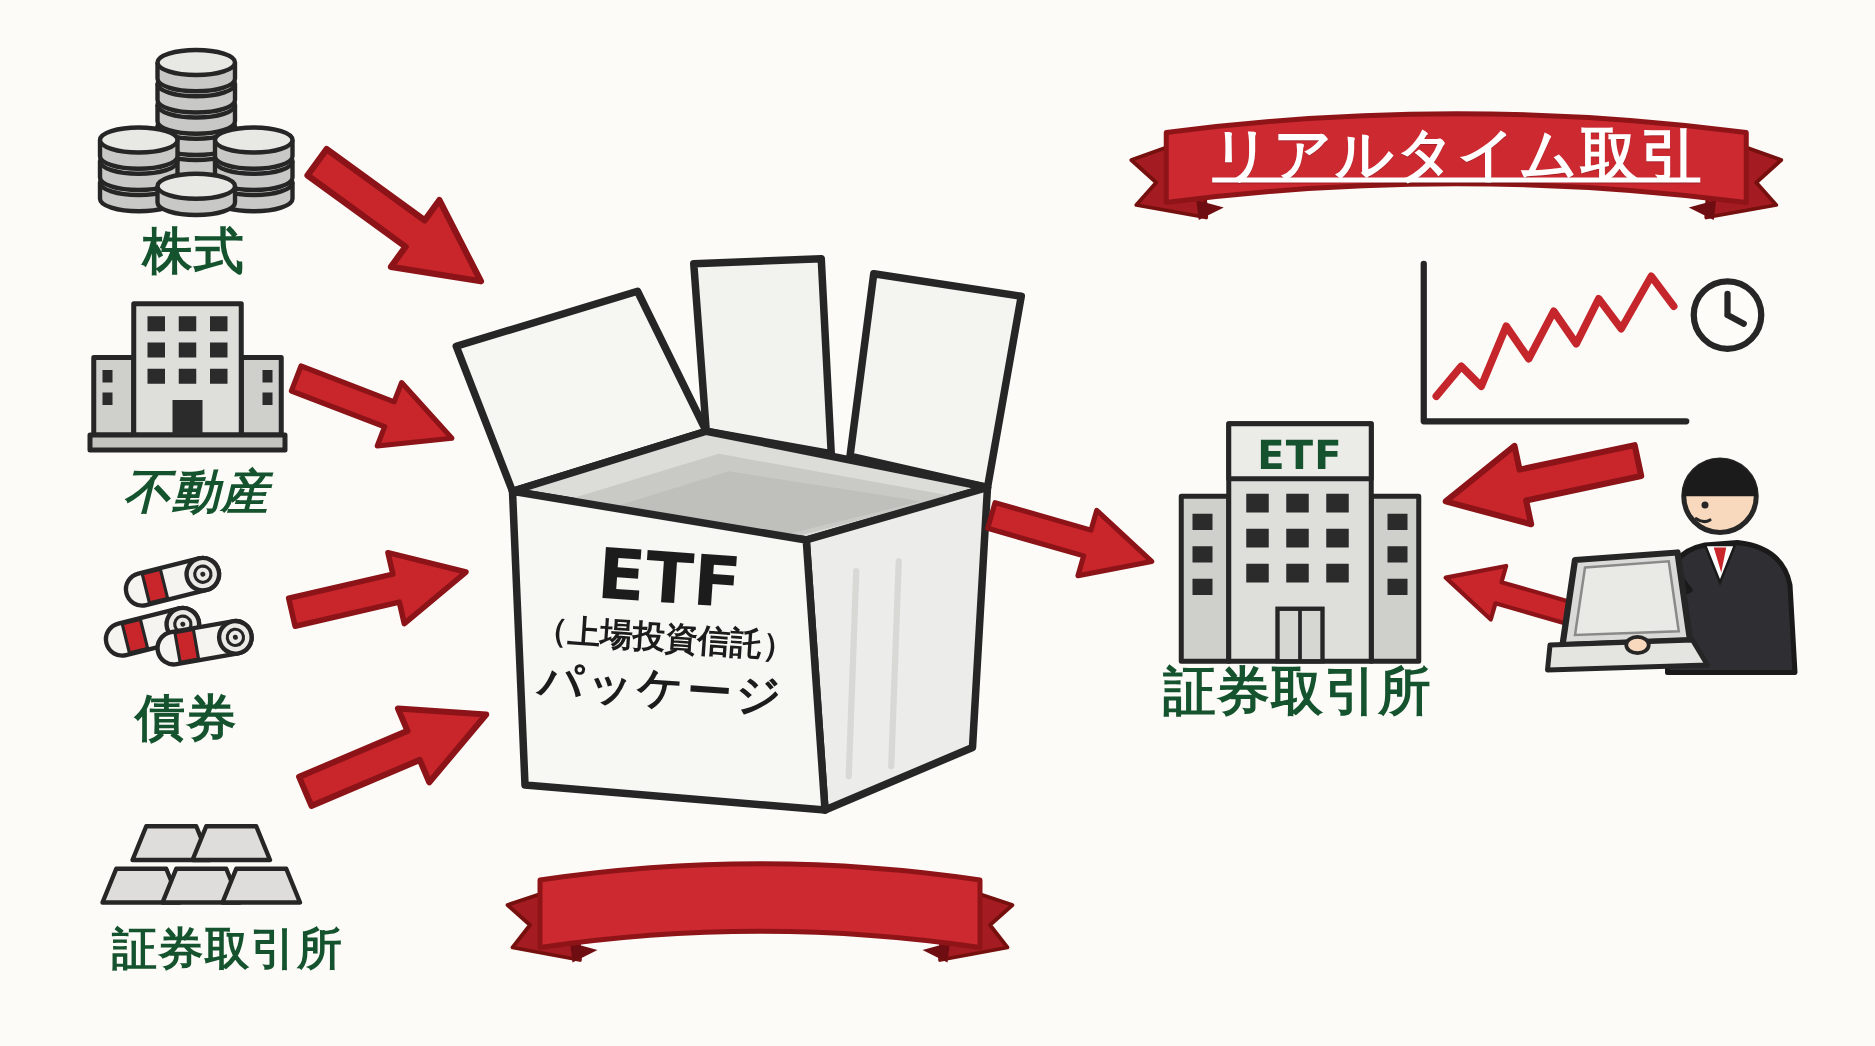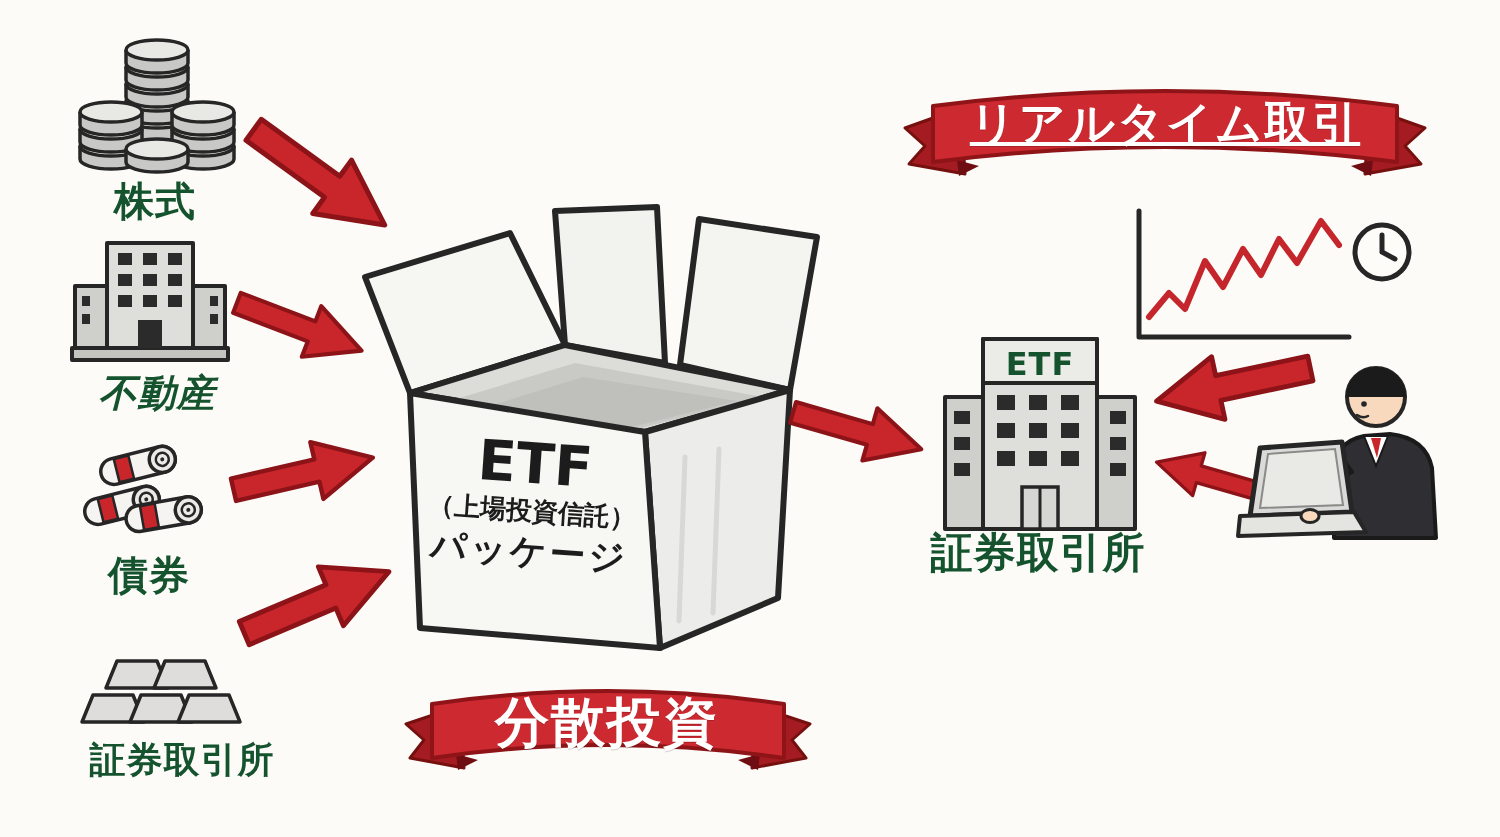--- a/index.html
+++ b/index.html
@@ -134,21 +134,20 @@
 
   <svg class="abs" style="left:398px;top:664px" width="420" height="128" viewBox="0 0 420 128">
     <g stroke="#76100f" stroke-width="3" stroke-linejoin="round">
       <path d="M62,42 L8,60 L26,76 L12,94 L66,104 Z" fill="#a41c21"></path>
       <path d="M358,42 L412,60 L394,76 L408,94 L354,104 Z" fill="#a41c21"></path>
     </g>
     <polygon points="58,90 80,96 60,106" fill="#6f0e12"></polygon>
     <polygon points="362,90 340,96 360,106" fill="#6f0e12"></polygon>
     <path d="M34,40 Q210,14 386,40 L386,94 Q210,68 34,94 Z" fill="#cd2930" stroke="#8e1418" stroke-width="4" stroke-linejoin="round"></path>
   </svg>
-  <div class="abs banner-text" style="left:457px;top:694px;width:300px;font-size:54px;line-height:58px;">分散投資</div>
 
   <svg class="abs" style="left:788px;top:398px;transform:rotate(16deg)" width="140" height="66" viewBox="0 0 170 80">
       <use href="#arrow-shape" class="arrow-fill"></use>
     </svg>
 
   <svg class="abs" style="left:895px;top:64px" width="540" height="130" viewBox="0 0 540 130">
     <g stroke="#76100f" stroke-width="3" stroke-linejoin="round">
       <path d="M66,44 L10,64 L30,82 L14,100 L70,110 Z" fill="#a41c21"></path>
       <path d="M474,44 L530,64 L510,82 L526,100 L470,110 Z" fill="#a41c21"></path>
     </g>

